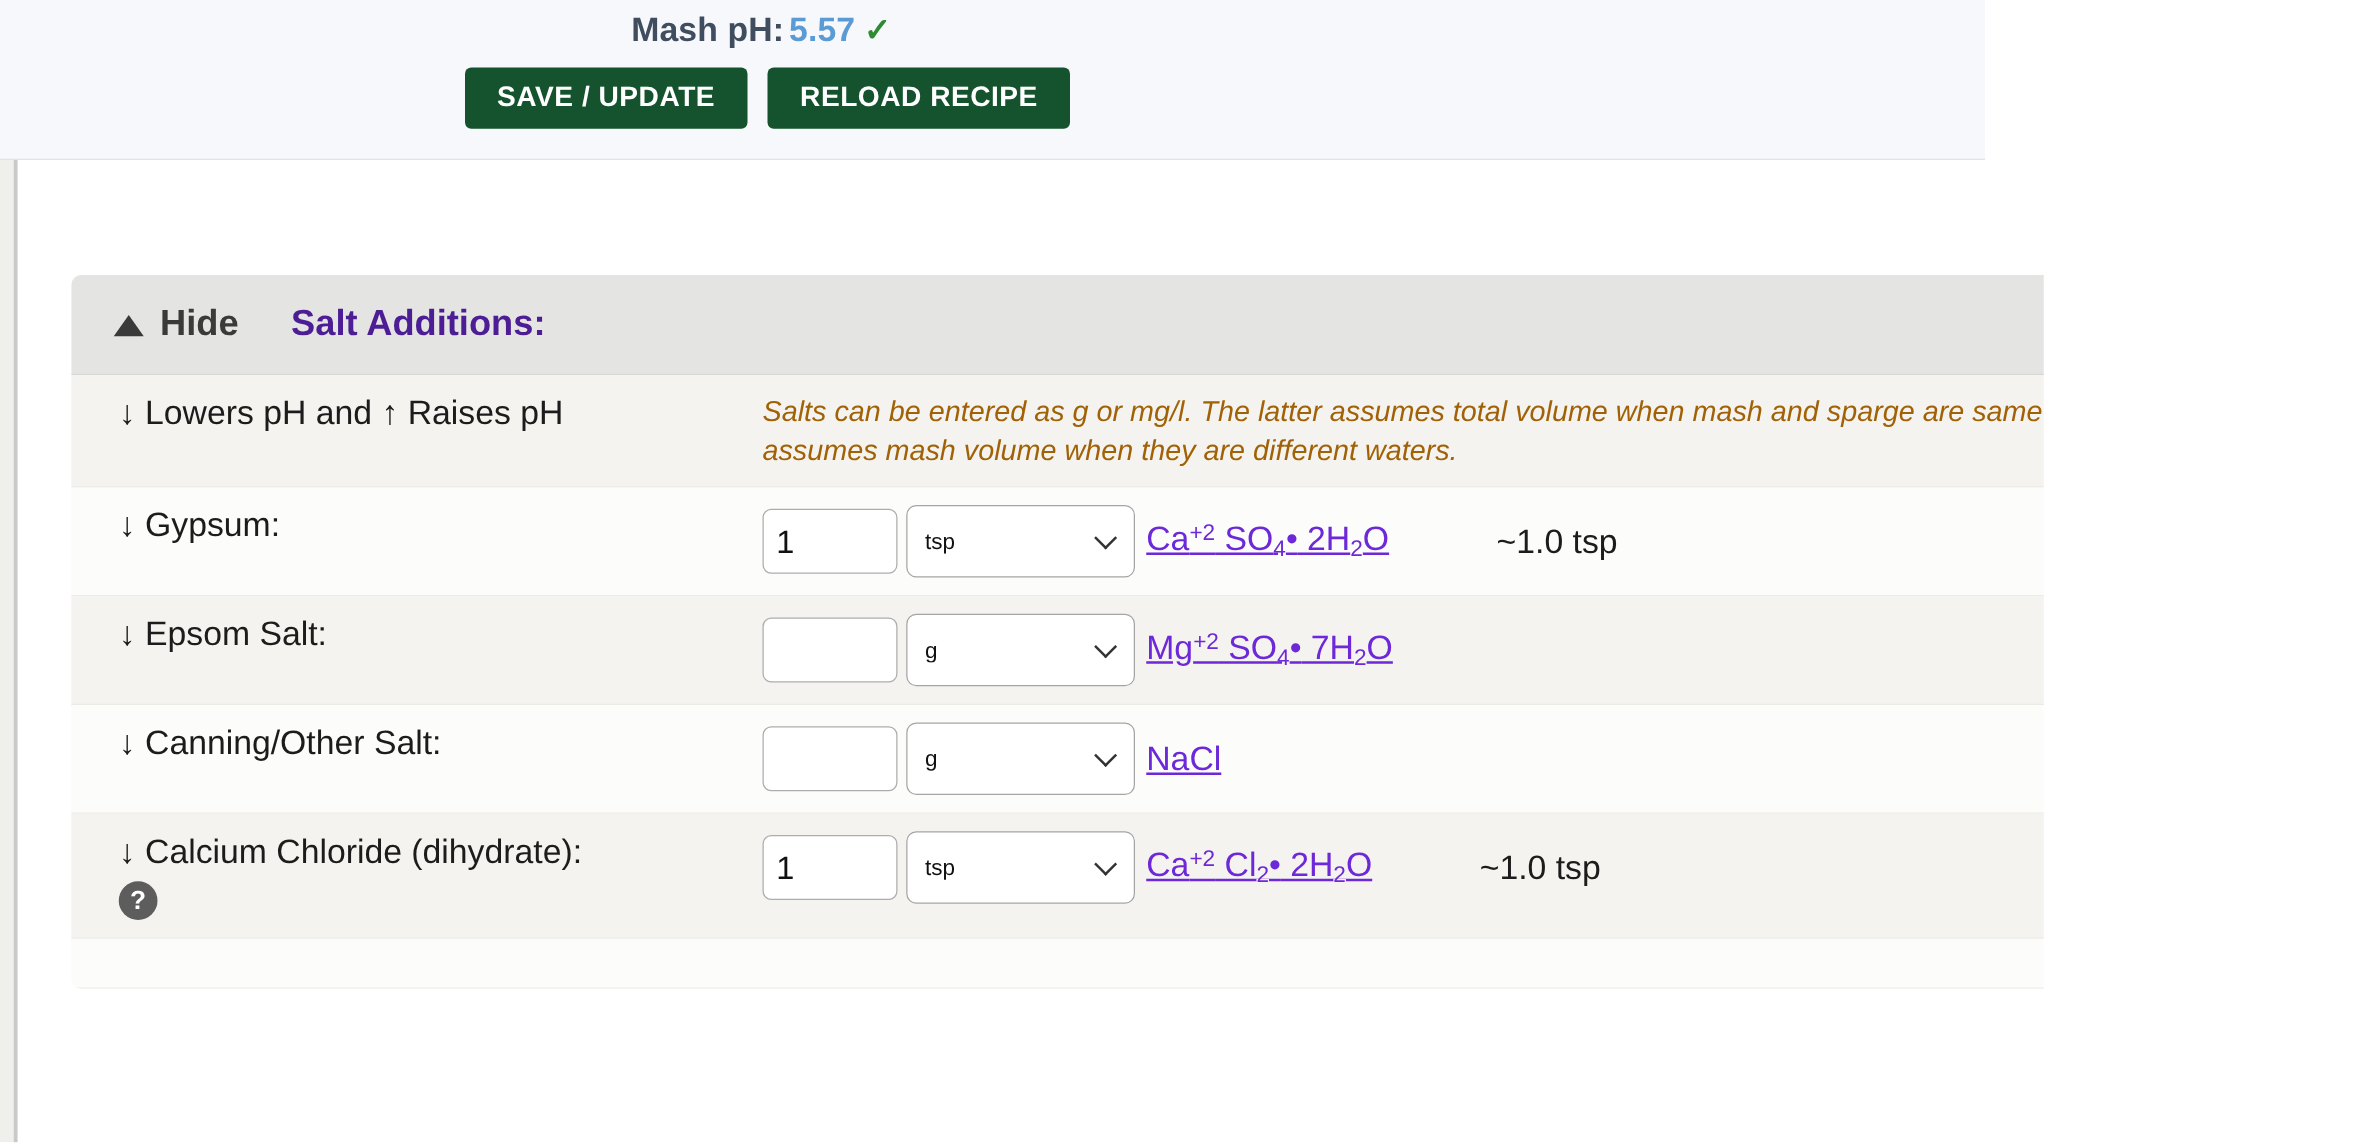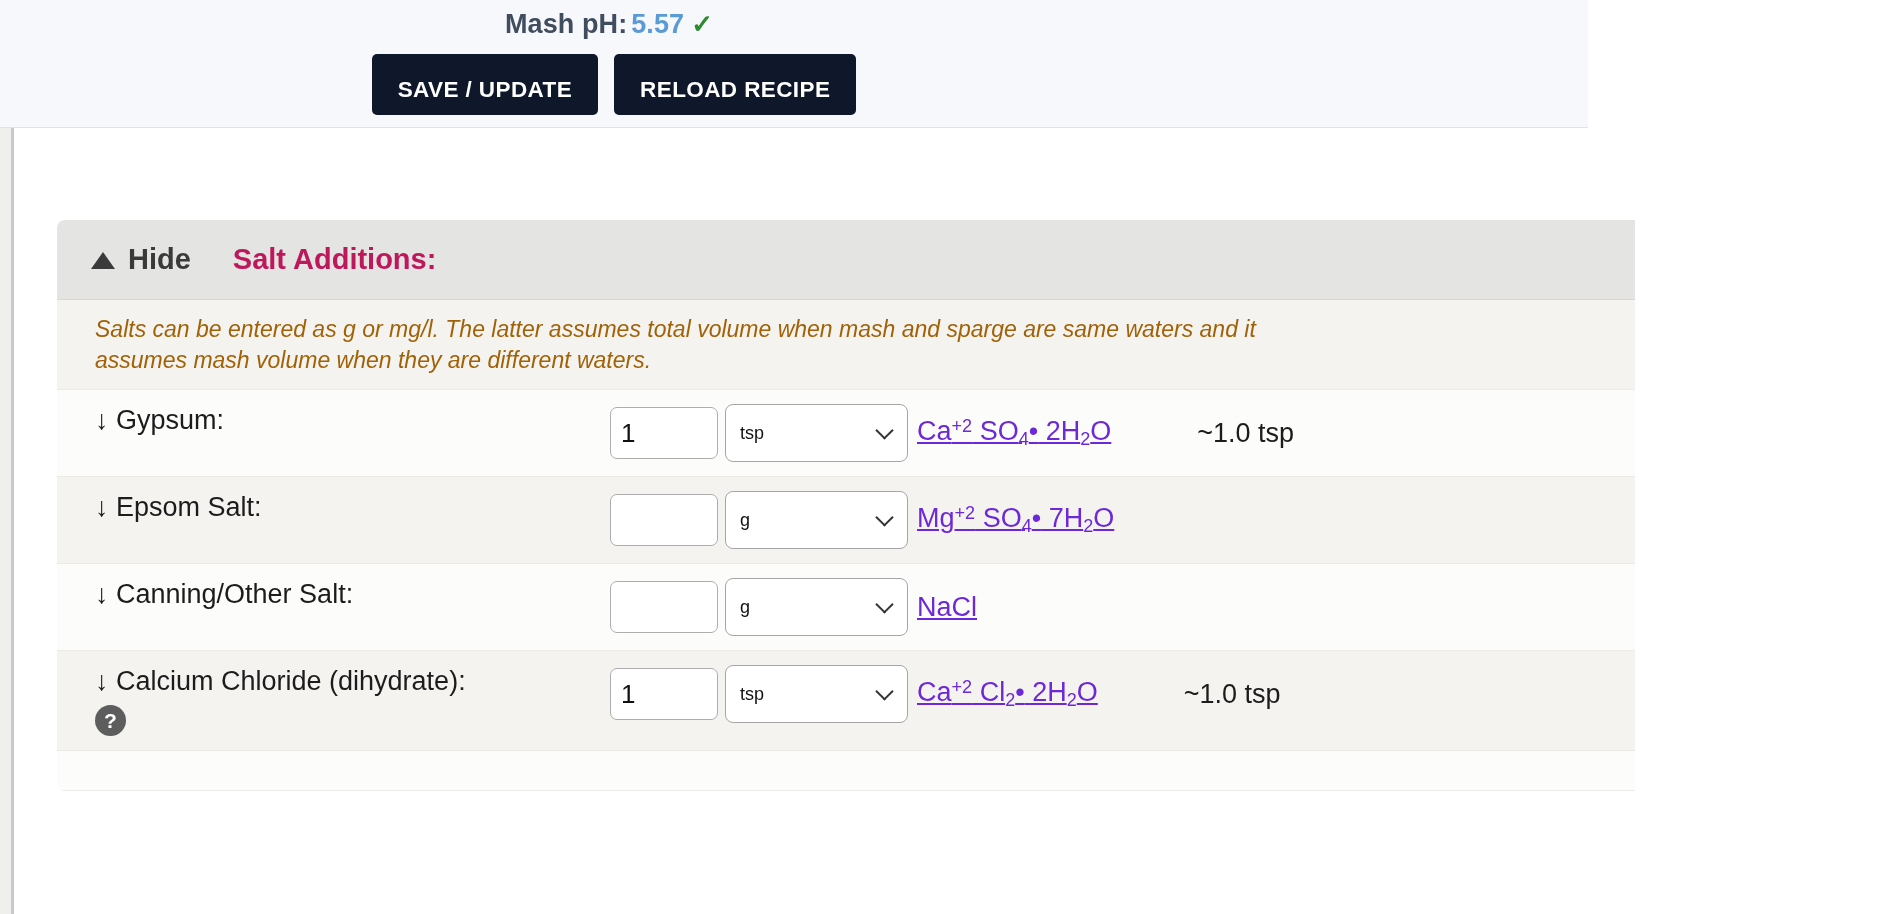--- a/index.html
+++ b/index.html
@@ -38,29 +38,29 @@
   .header-buttons {
     position: absolute;
     top: 54px;
     left: 0; right: 0;
     text-align: center;
     padding-right: 360px;
     white-space: nowrap;
   }
   .hdr-btn {
     display: inline-block;
-    background: #0f172a;
+    background: #14532d;
     color: #ffffff;
     border: none;
     border-radius: 5px;
     font-family: "Liberation Sans", sans-serif;
     font-size: 22.5px;
     font-weight: bold;
     letter-spacing: .4px;
-    padding: 24px 26px 13px;
+    padding: 12px 26px 13px;
     margin: 0 8px;
     cursor: pointer;
     line-height: 1.05;
   }
 
   
   .page-body {
     position: relative;
     width: 1635px;
     height: 786px;
@@ -108,21 +108,21 @@
     border-left: 12px solid transparent;
     border-right: 12px solid transparent;
     border-bottom: 17px solid #3a3a3a;
     margin-right: 13px;
     position: relative;
     top: 1px;
   }
   .card-title {
     font-size: 29px;
     font-weight: bold;
-    color: #be185d;
+    color: #4c1d95;
     margin-left: 42px;
     white-space: nowrap;
   }
   .help-circle {
     width: 36px; height: 36px;
     border-radius: 50%;
     background: #5d5d5d;
     color: #ffffff;
     font-size: 24px;
     font-weight: bold;
@@ -280,20 +280,21 @@
       <div class="hide-toggle">
         <span class="tri-up"></span>
         <span>Hide</span>
       </div>
       <div class="card-title">Salt Additions:</div>
       <div class="help-circle header-help">?</div>
     </div>
 
 
     <div class="row alt">
+      <div class="row-label">↓ Lowers pH and ↑ Raises pH</div>
       <div class="row-content">
         <div class="note-italic">Salts can be entered as g or mg/l. The latter assumes total volume when mash and sparge are same waters and it assumes mash volume when they are different waters.</div>
       </div>
     </div>
 
     <div class="row base">
       <div class="row-label">↓ Gypsum:</div>
       <div class="row-content">
         <input class="amt-input" type="text" value="1" style="">
         <span class="unit-select">

